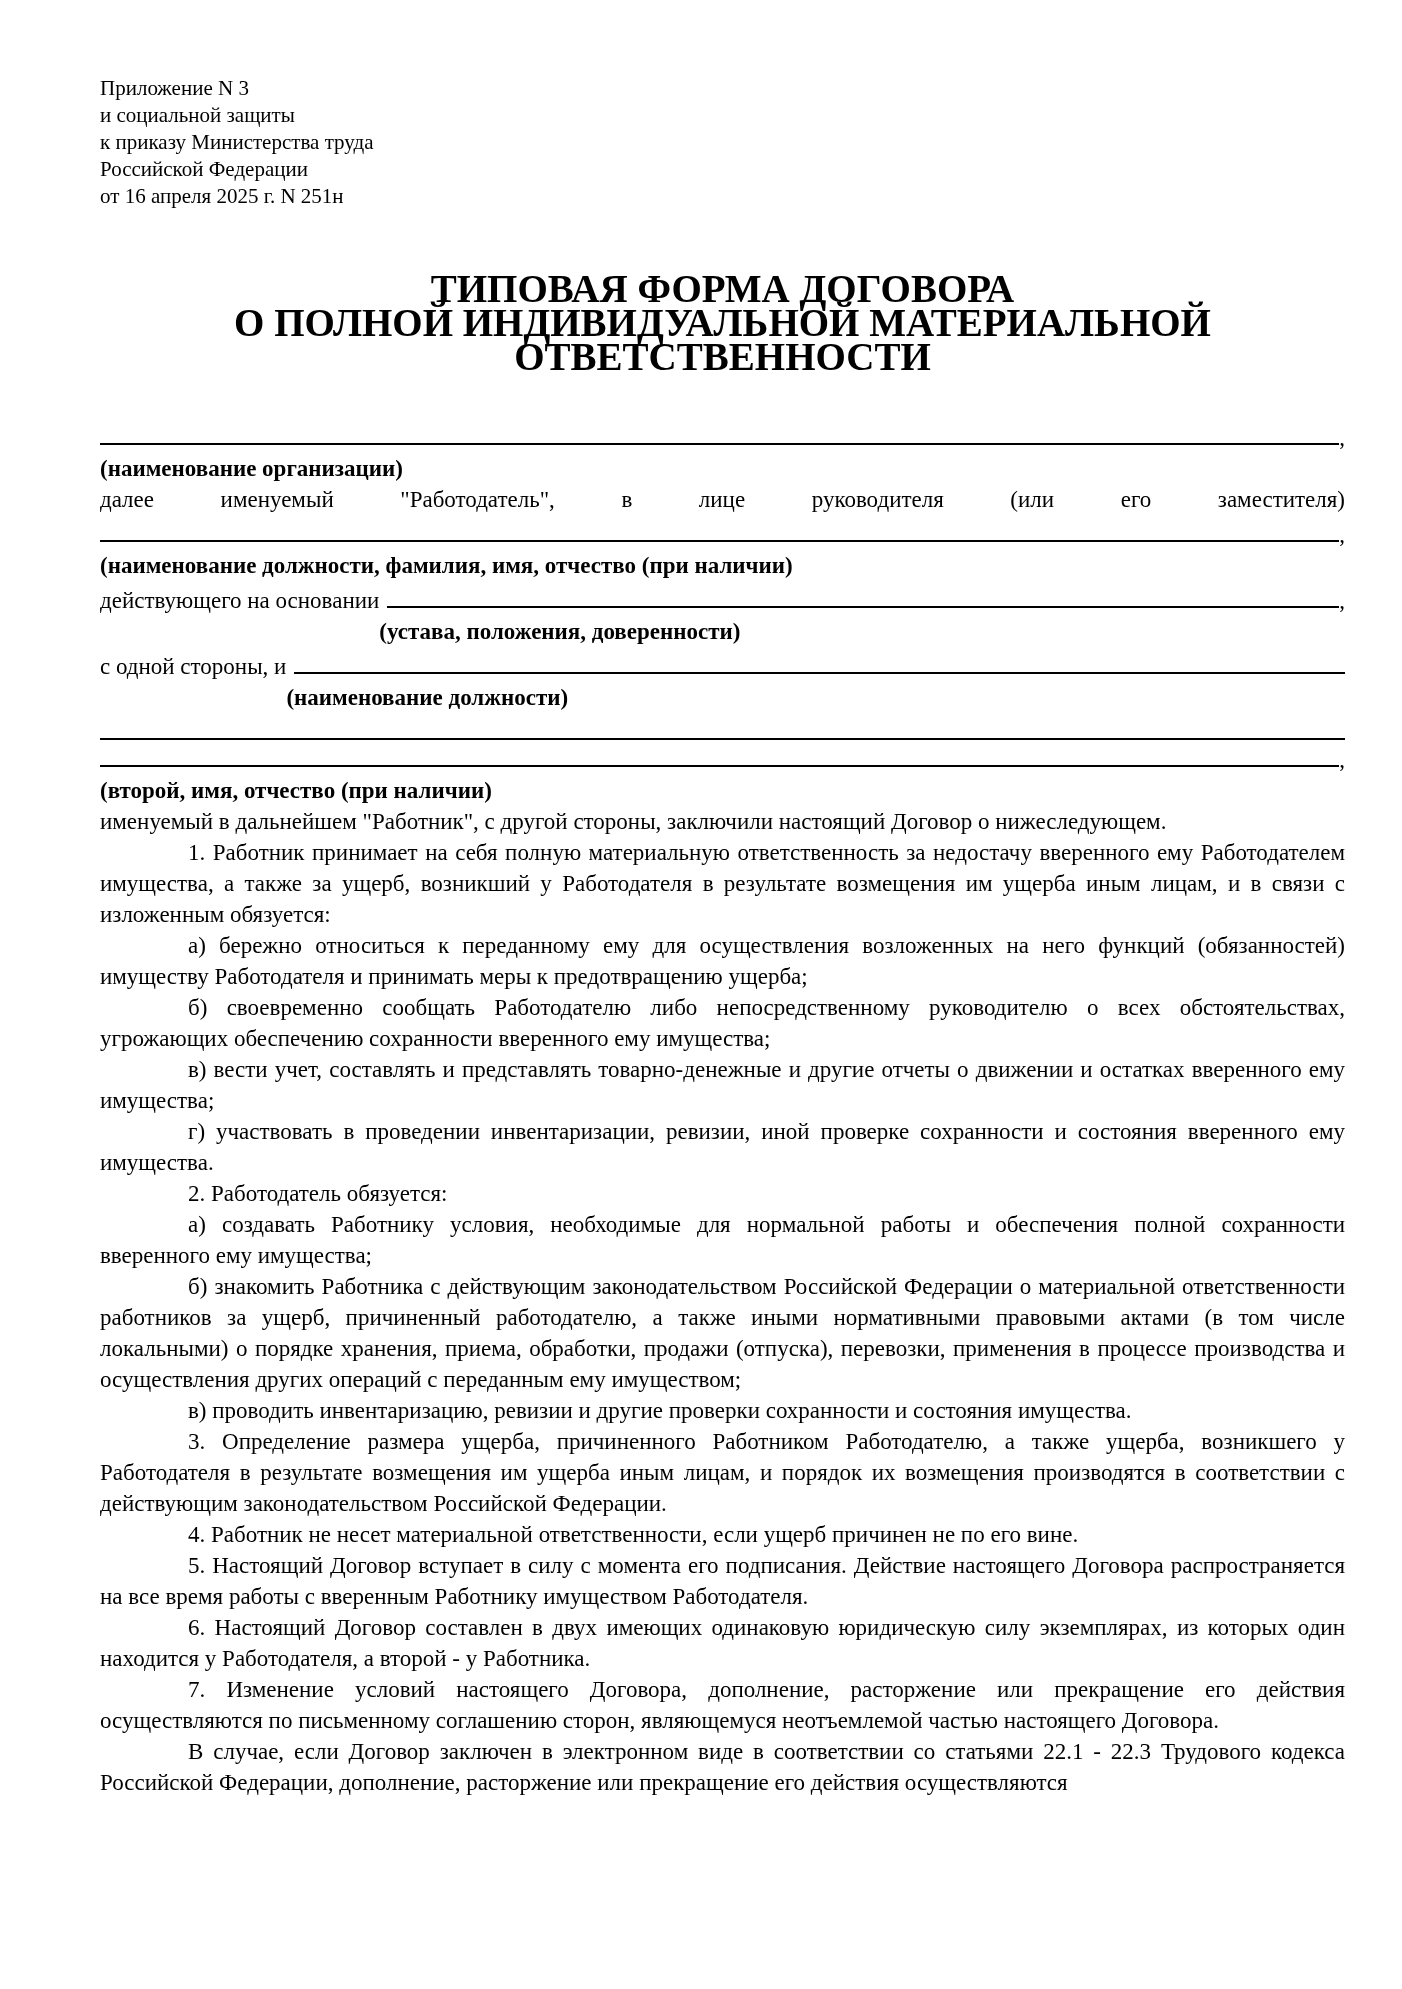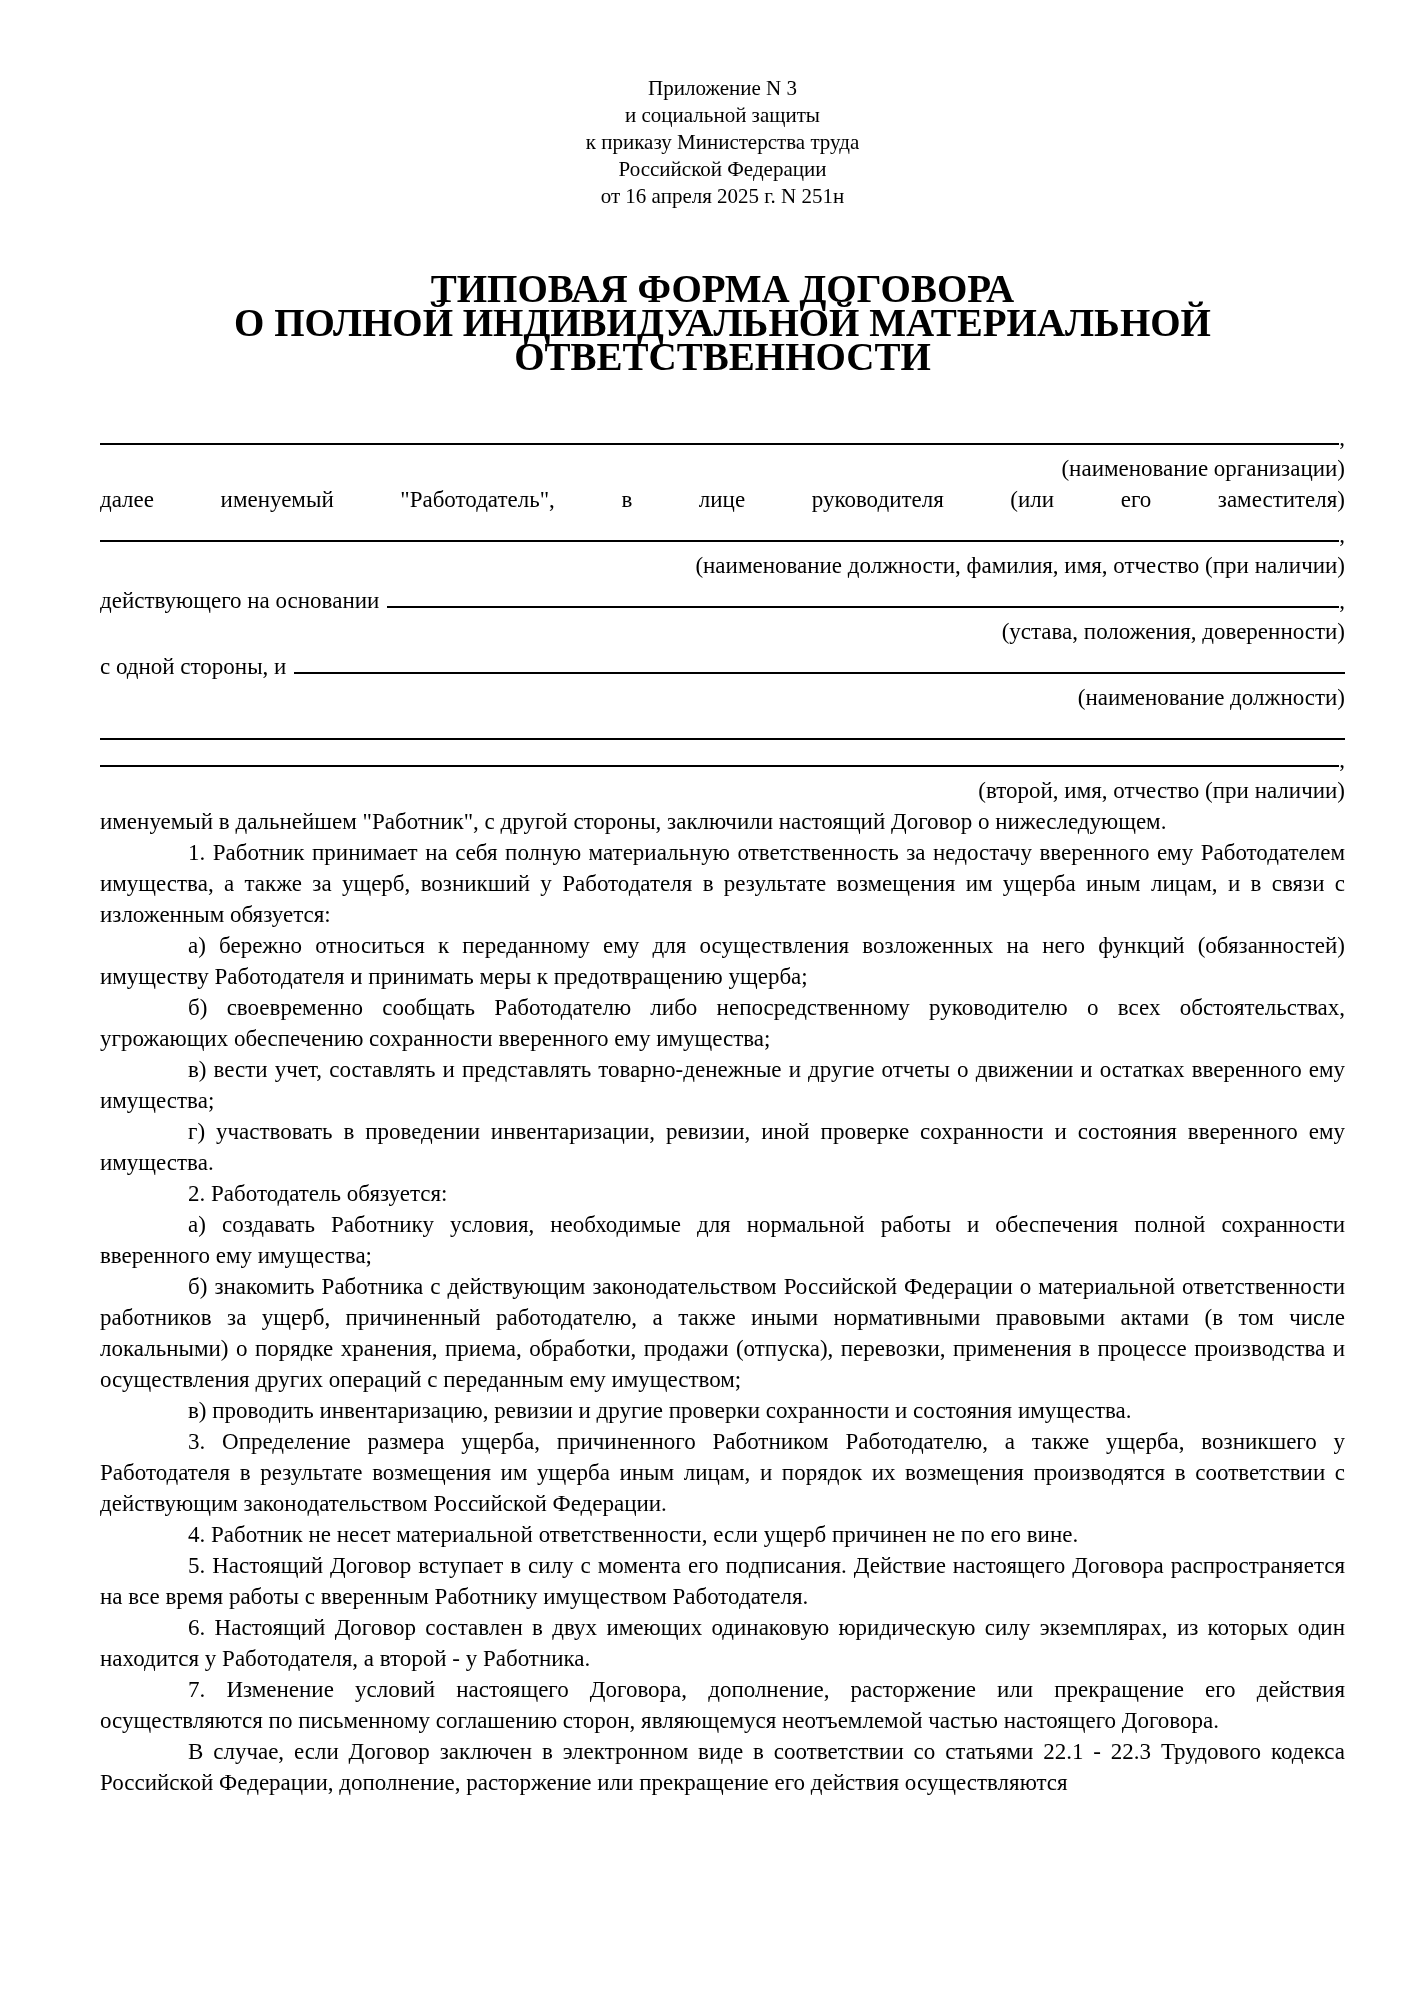--- a/index.html
+++ b/index.html
@@ -5,32 +5,32 @@
   html,body { margin:0; padding:0; background:#ffffff; }
   .page {
     position:relative;
     width:1402px; min-height:1989px;
     box-sizing:border-box;
     background:#ffffff; color:#000000;
     font-family:"Liberation Serif","DejaVu Serif",serif;
     padding:75px 57px 60px 100px;
   }
   
-  .doc-header { text-align:center; font-size:21px; line-height:27px; }
+  .doc-header { text-align:left; font-size:21px; line-height:27px; }
   
   .doc-title { margin:62px 0 0 0; text-align:center; font-weight:bold; font-size:39px; line-height:34px; }
   
   .form-section { margin-top:44px; font-size:23px; }
   .frow { display:flex; align-items:baseline; line-height:31px; }
   .blank { flex:1 1 auto; height:25px; border-bottom:2px solid #000; }
   .blank.gap { margin-left:8px; }
   .suffix { white-space:pre; }
   .prefix { white-space:pre;text-align:center; }
   .ghost { visibility:hidden; white-space:pre; }
-  .cap { flex:1 1 auto; text-align:right; }
+  .cap { flex:1 1 auto; text-align:left;font-weight:bold; }
   .justify-line { display:block; line-height:31px; text-align:justify; text-align-last:justify; }
   
   .doc-body { font-size:23px; line-height:31px; text-align:justify; }
   .doc-body p { margin:0; }
   .doc-body p.indent { text-indent:88px; }
 </style>
 </head>
 <body>
 
 <div class="page">

